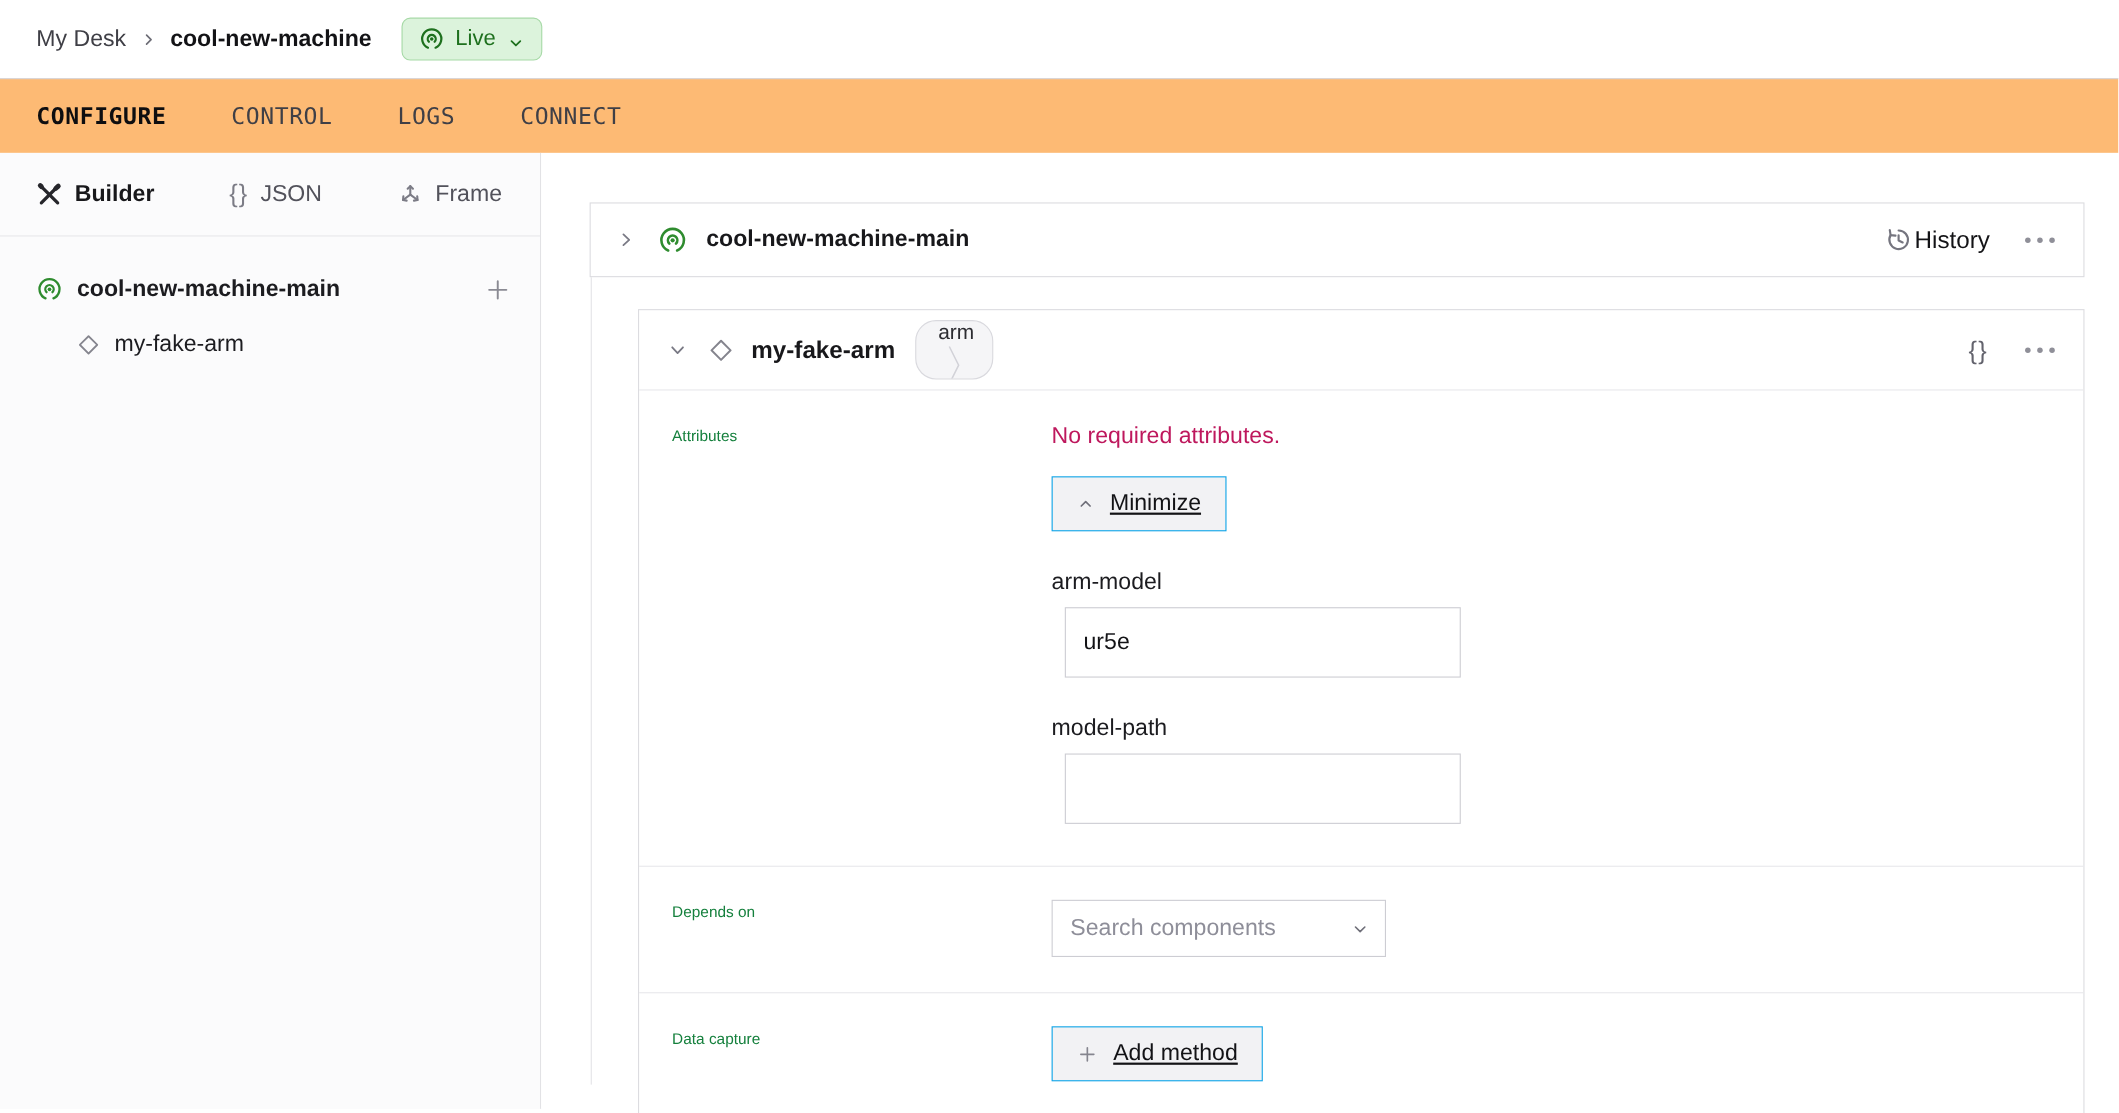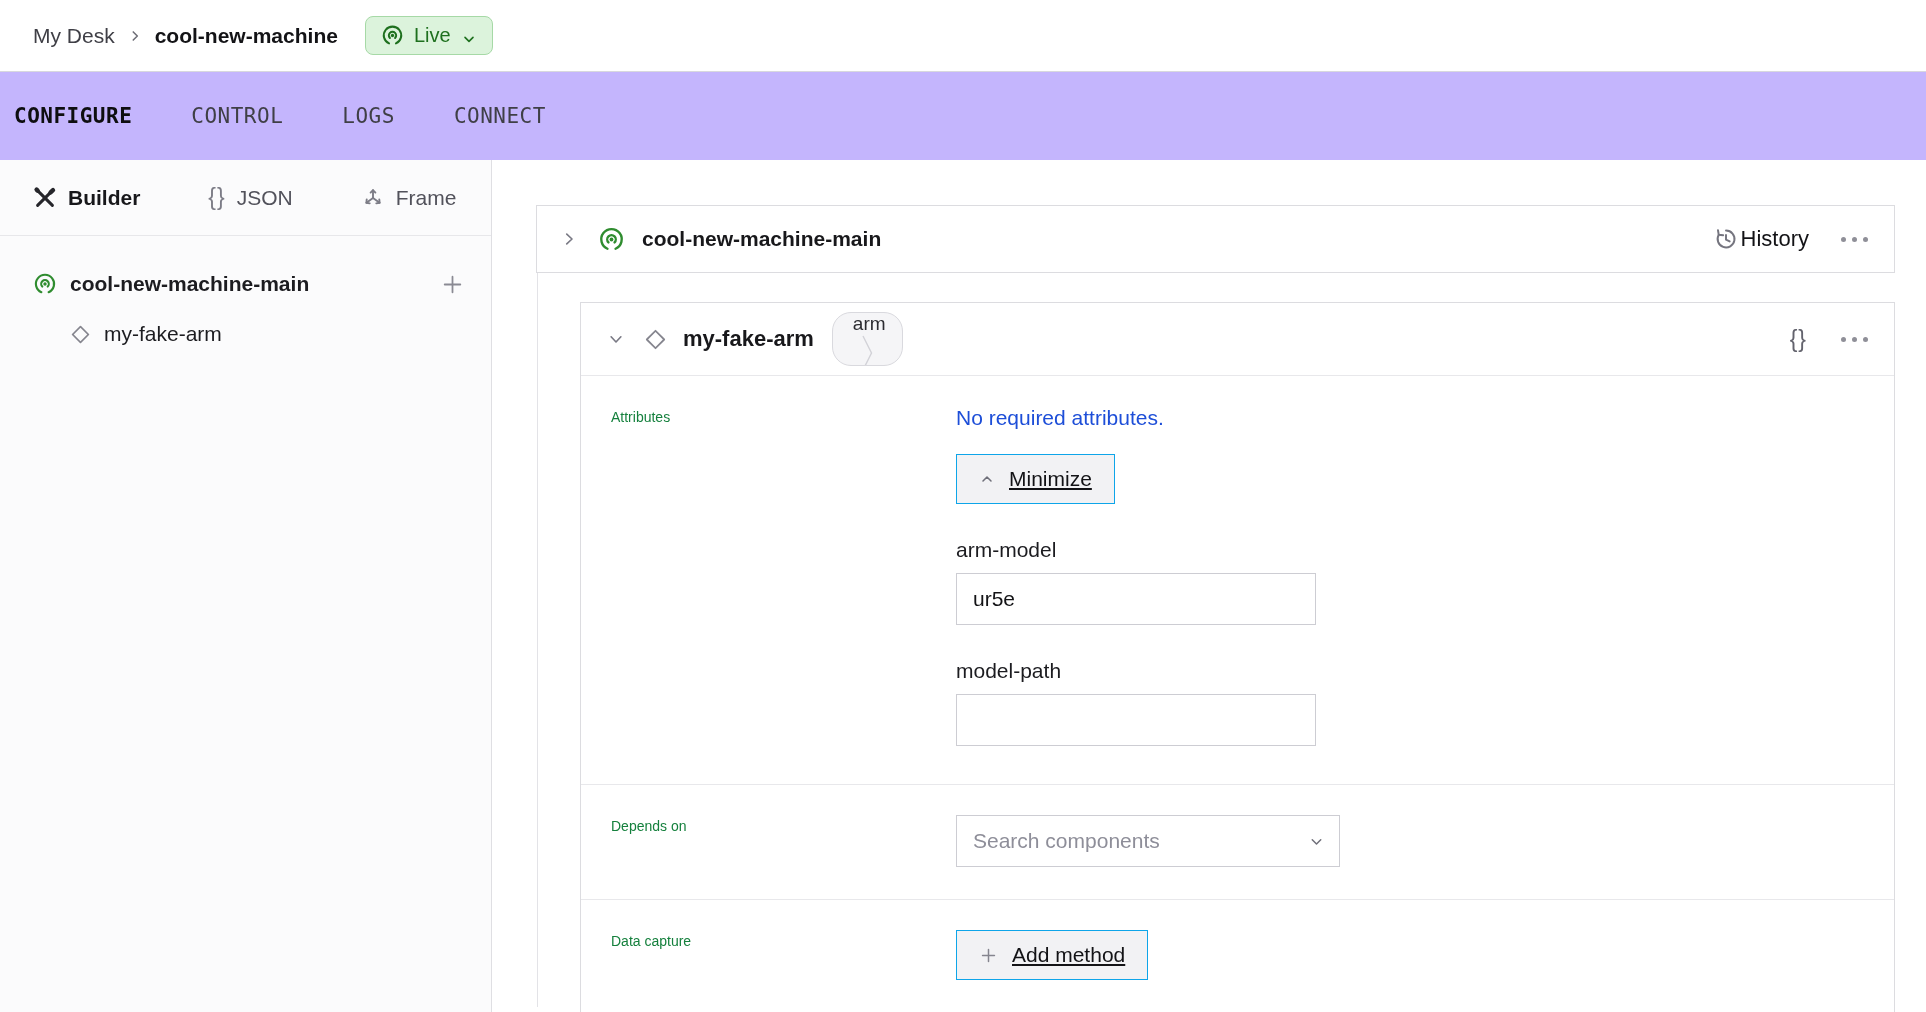--- a/index.html
+++ b/index.html
@@ -25,22 +25,22 @@
     display:flex; align-items:center; gap:12px; background:#f3f3f4; border:1px solid #e1e1e4;
     padding:12px 19px; font-size:21px; color:#131316; cursor:pointer;
   }
   .save-kbd { color:#9b9ba3; font-family:"DejaVu Sans", sans-serif; font-size:20px; }
 
   .dots { display:flex; gap:6px; align-items:center; }
   .dots i { width:5px; height:5px; border-radius:50%; background:#8f8f98; display:block; }
 
   
   .tabbar {
-    height:89px; background:#c4b5fd; border-top:1px solid #d8d8dd;
-    display:flex; align-items:center; padding:0 14px;
+    height:68px; background:#fdba74; border-top:1px solid #d8d8dd;
+    display:flex; align-items:center; padding:0 33px;
     font-family:"DejaVu Sans Mono","Liberation Mono",monospace; font-size:21px;
   }
   .tab { margin-right:59px; color:#3f3f46; letter-spacing:0.5px; cursor:pointer; }
   .tab.active { color:#0e0e10; font-weight:bold; }
 
   
   .body { display:flex; height:869px; }
 
   .sidebar { width:492px; flex:0 0 492px; background:#fbfbfc; border-right:1px solid #dfdfe3; }
   .side-views { height:76px; display:flex; align-items:center; gap:68px; padding:0 33px; border-bottom:1px solid #e7e7ea; }
@@ -78,37 +78,37 @@
   .badge-pill .seg-a { padding:0 16px 0 20px; }
   .badge-pill .seg-b { padding:0 16px 0 13px; }
   .comp-header-right { margin-left:auto; display:flex; align-items:center; gap:34px; }
   .braces { font-size:23px; color:#63636d; letter-spacing:1px; cursor:pointer; }
 
   .section { display:flex; padding:30px 30px 38px; }
   .section + .section { border-top:1px solid #e8e8eb; }
   .section-label { width:345px; flex:0 0 345px; font-weight:normal; font-size:14px; color:#15803d; padding-top:3px; }
   .section-content { flex:1; }
 
-  .empty-note { font-size:21px; color:#1d4ed8; }
+  .empty-note { font-size:21px; color:#be185d; }
   .ghost-btn {
     display:inline-flex; align-items:center; gap:14px;
     background:#f2f2f4; border:1px solid #0ea5e9; padding:0 22px; height:50px;
     font-size:21px; color:#131316; cursor:pointer;text-decoration:underline;
   }
   .minimize-btn { margin-top:24px; }
 
   .field { margin-top:34px; }
   .field-label { font-size:21px; color:#1c1c20; margin-bottom:11px; }
   .text-input {
-    width:360px; height:52px; border:1px solid #cdcdd3; background:#fff;
-    font-family:"Liberation Sans", sans-serif; font-size:21px; color:#131316; padding:0 16px; outline:none;
+    width:360px; height:64px; border:1px solid #cdcdd3; background:#fff;
+    font-family:"Liberation Sans", sans-serif; font-size:21px; color:#131316; padding:0 16px; outline:none;margin-left:12px;
   }
 
   .select-box {
-    width:384px; height:52px; border:1px solid #cdcdd3; background:#fff;
+    width:304px; height:52px; border:1px solid #cdcdd3; background:#fff;
     display:flex; align-items:center; padding:0 14px 0 16px; cursor:pointer;
   }
   .select-placeholder { font-size:21px; color:#8e8e99; }
   .select-box svg { margin-left:auto; }
 
   .depends-section { padding-bottom:32px; }
   .capture-section { padding-bottom:40px; }
 </style>
 </head>
 <body>

